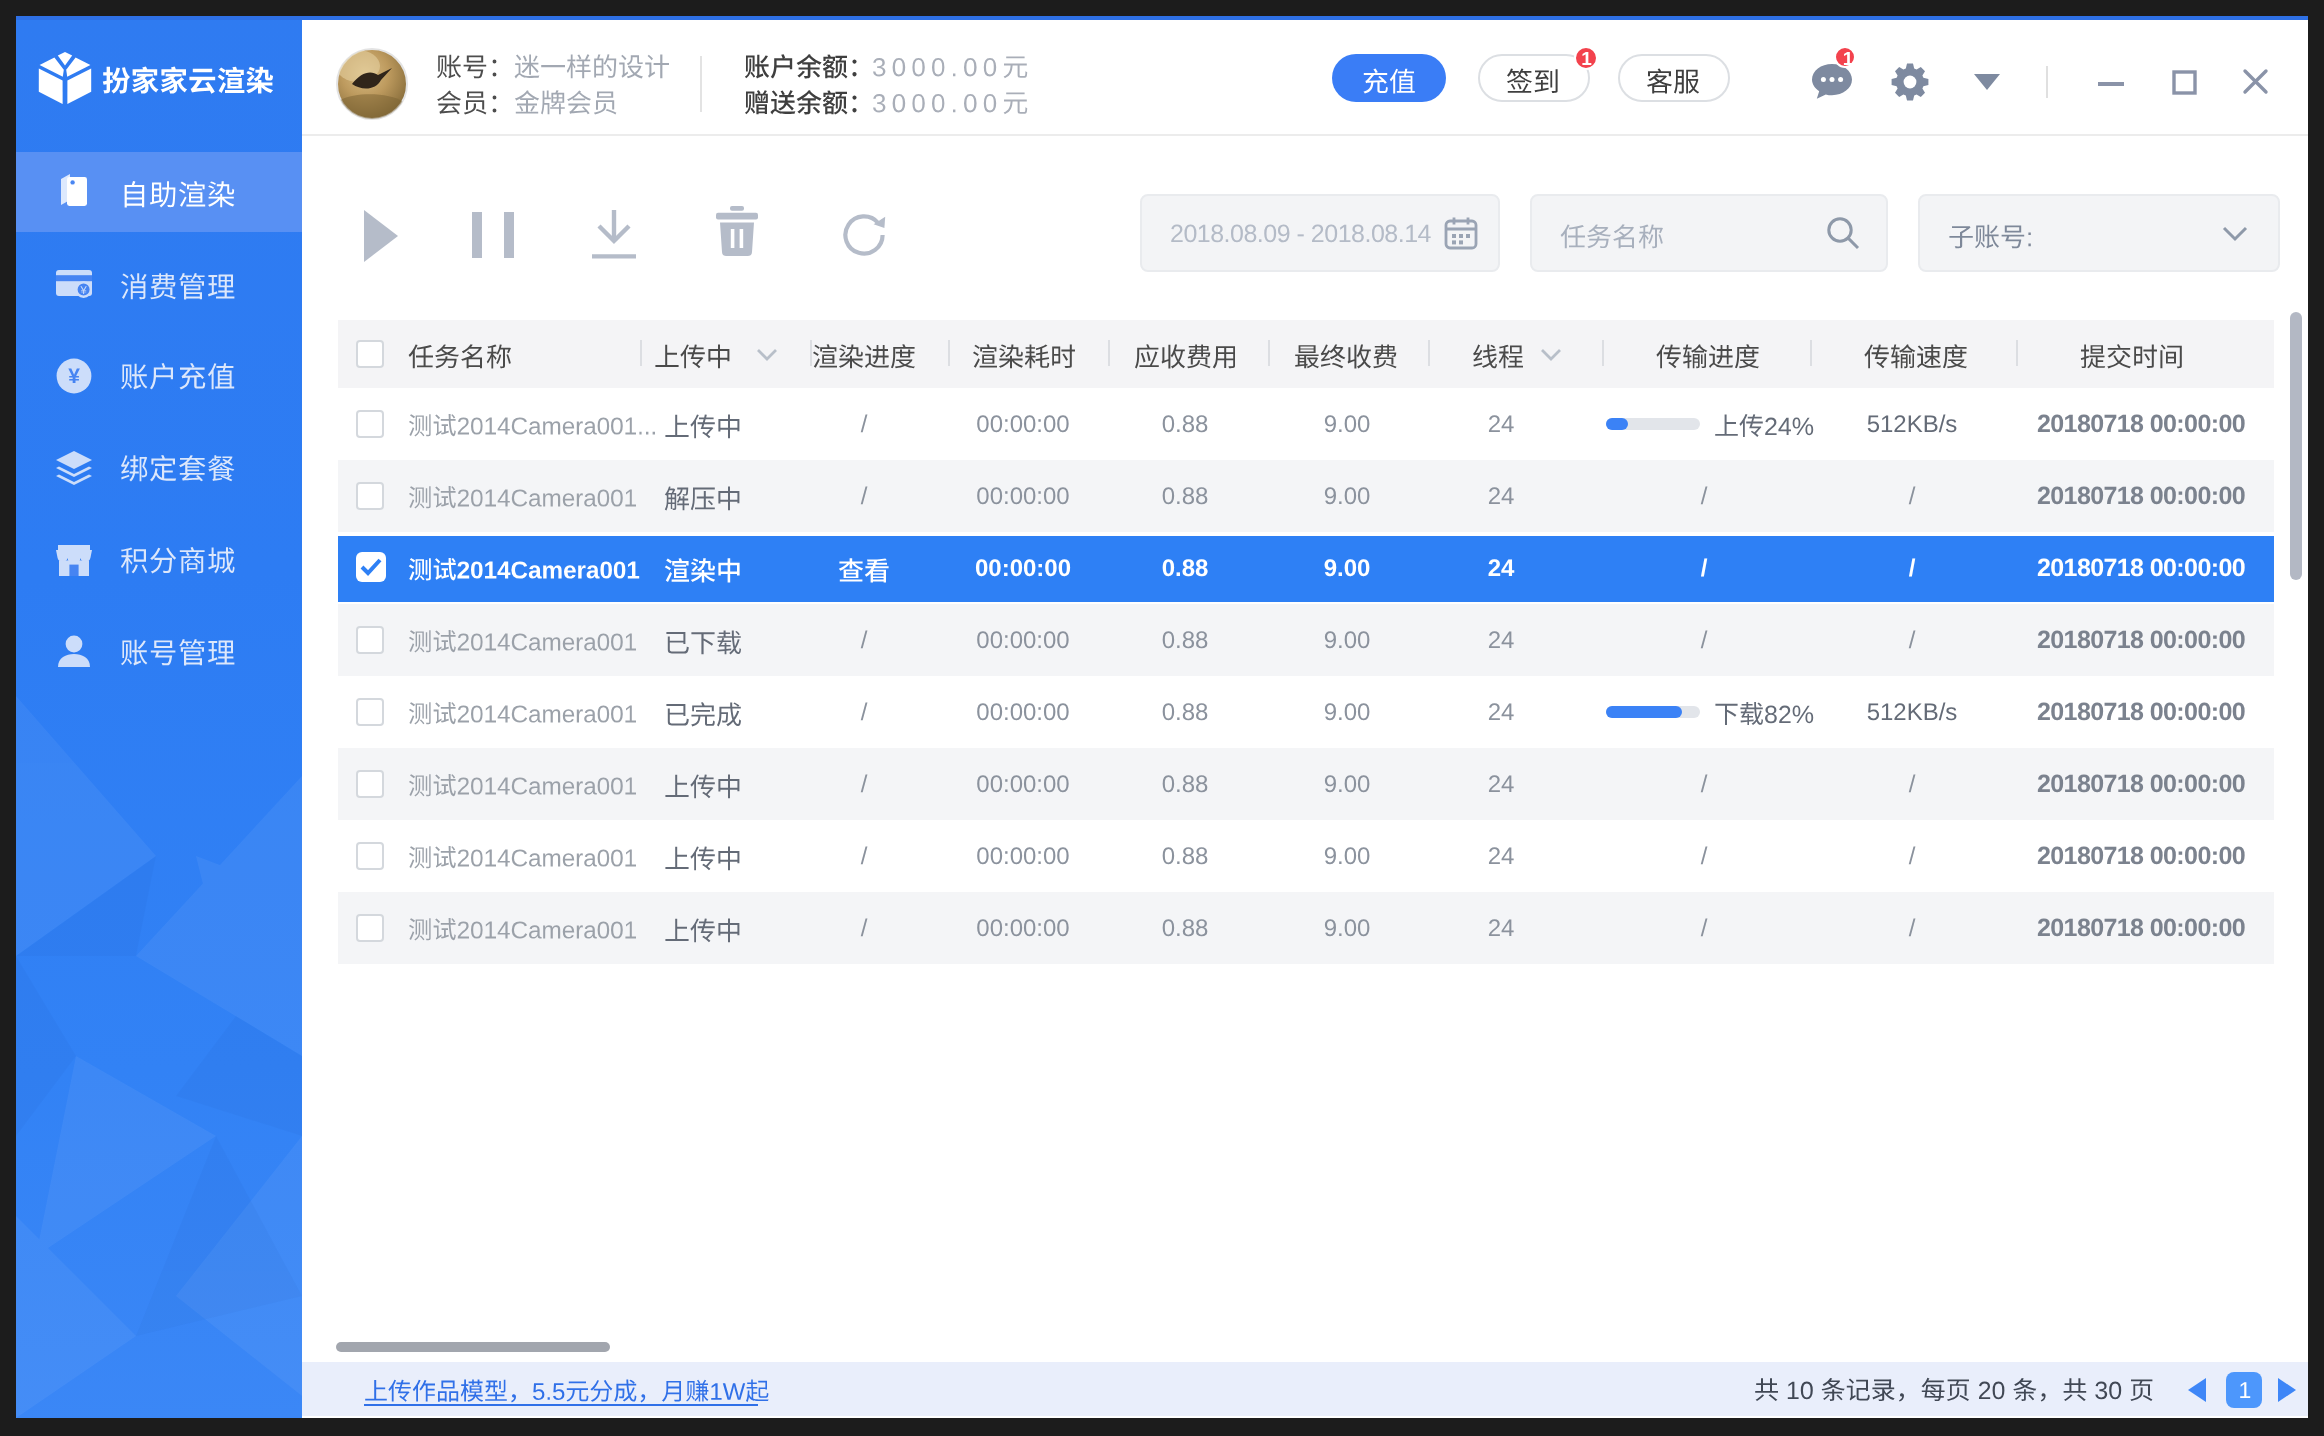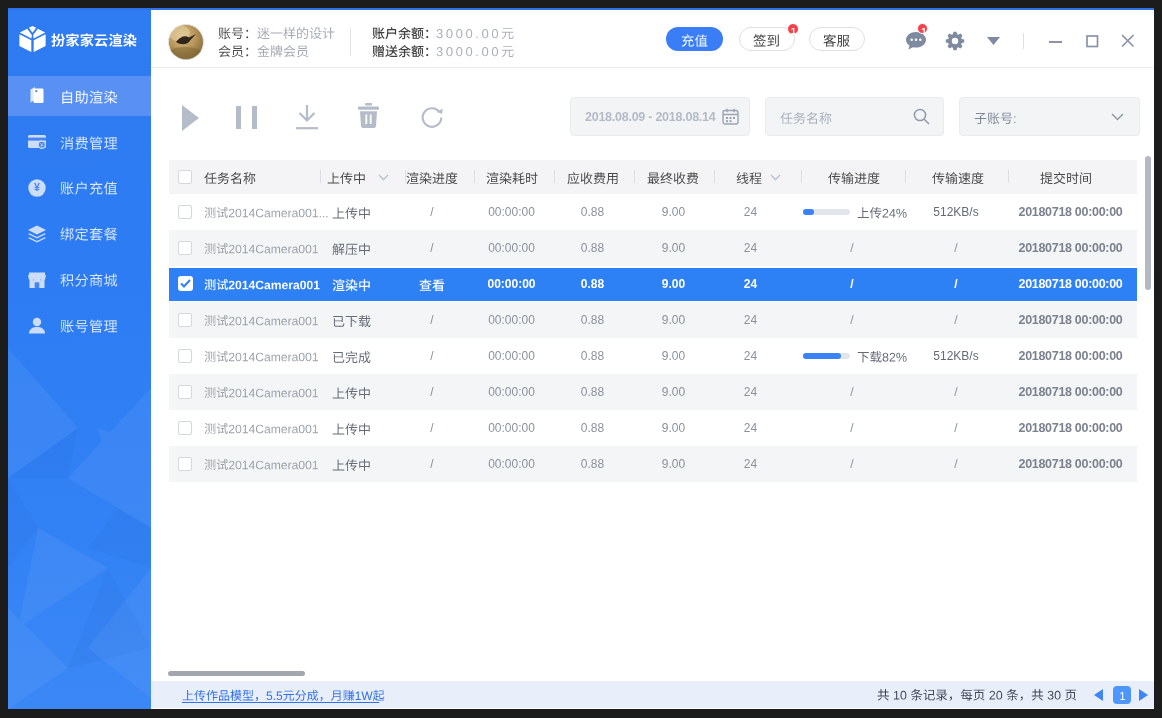--- a/index.html
+++ b/index.html
@@ -199,21 +199,21 @@
 <g stroke="#fff" stroke-width="1.8">
         <path d="M8.3 11.5 L8.3 21"></path>
         <path d="M12.7 11.5 L12.7 21"></path>
       </g>
     </svg>
     <svg width="24" height="24" viewBox="0 0 24 24" style="position:absolute;left:412px;top:98px">
 <path d="M19.1 5.5 A9.3 9.3 0 1 0 21.3 11.5" stroke="#b5bcc9" stroke-width="2.1" fill="none"></path>
 <path d="M22.6 2.4 L22.2 8.0 L16.8 6.1 Z" fill="#b5bcc9"></path>
     </svg>
     <div class="abs" style="left:562px;top:89px;width:180px;height:39px;background:#f3f4f6;border:1px solid #e9ebee;border-radius:4px;"></div>
-    <span style="position:absolute;left:577px;top:109px;transform:translateY(-50%);font-size:12.5px;color:#b4bbc7;font-weight:700;letter-spacing:-0.25px;white-space:nowrap;">2018.08.09 - 2018.08.14</span>
+    <span style="position:absolute;left:577px;top:109px;transform:translateY(-50%);font-size:12.5px;color:#b4bbc7;font-weight:400;letter-spacing:-0.25px;white-space:nowrap;">2018.08.09 - 2018.08.14</span>
     <svg width="17" height="17" viewBox="0 0 17 17" style="position:absolute;left:714px;top:100px">
 <g stroke="#9aa4b4" stroke-width="1.4" fill="none">
         <rect x="1" y="2.5" width="15" height="13.5" rx="2"></rect>
 <path d="M5 0.8 L5 4.2 M12 0.8 L12 4.2 M1 6.5 L16 6.5"></path>
       </g>
 <g fill="#9aa4b4">
         <rect x="4" y="9" width="2" height="2"></rect>
         <rect x="7.5" y="9" width="2" height="2"></rect>
         <rect x="11" y="9" width="2" height="2"></rect>
         <rect x="4" y="12.2" width="2" height="2"></rect>

